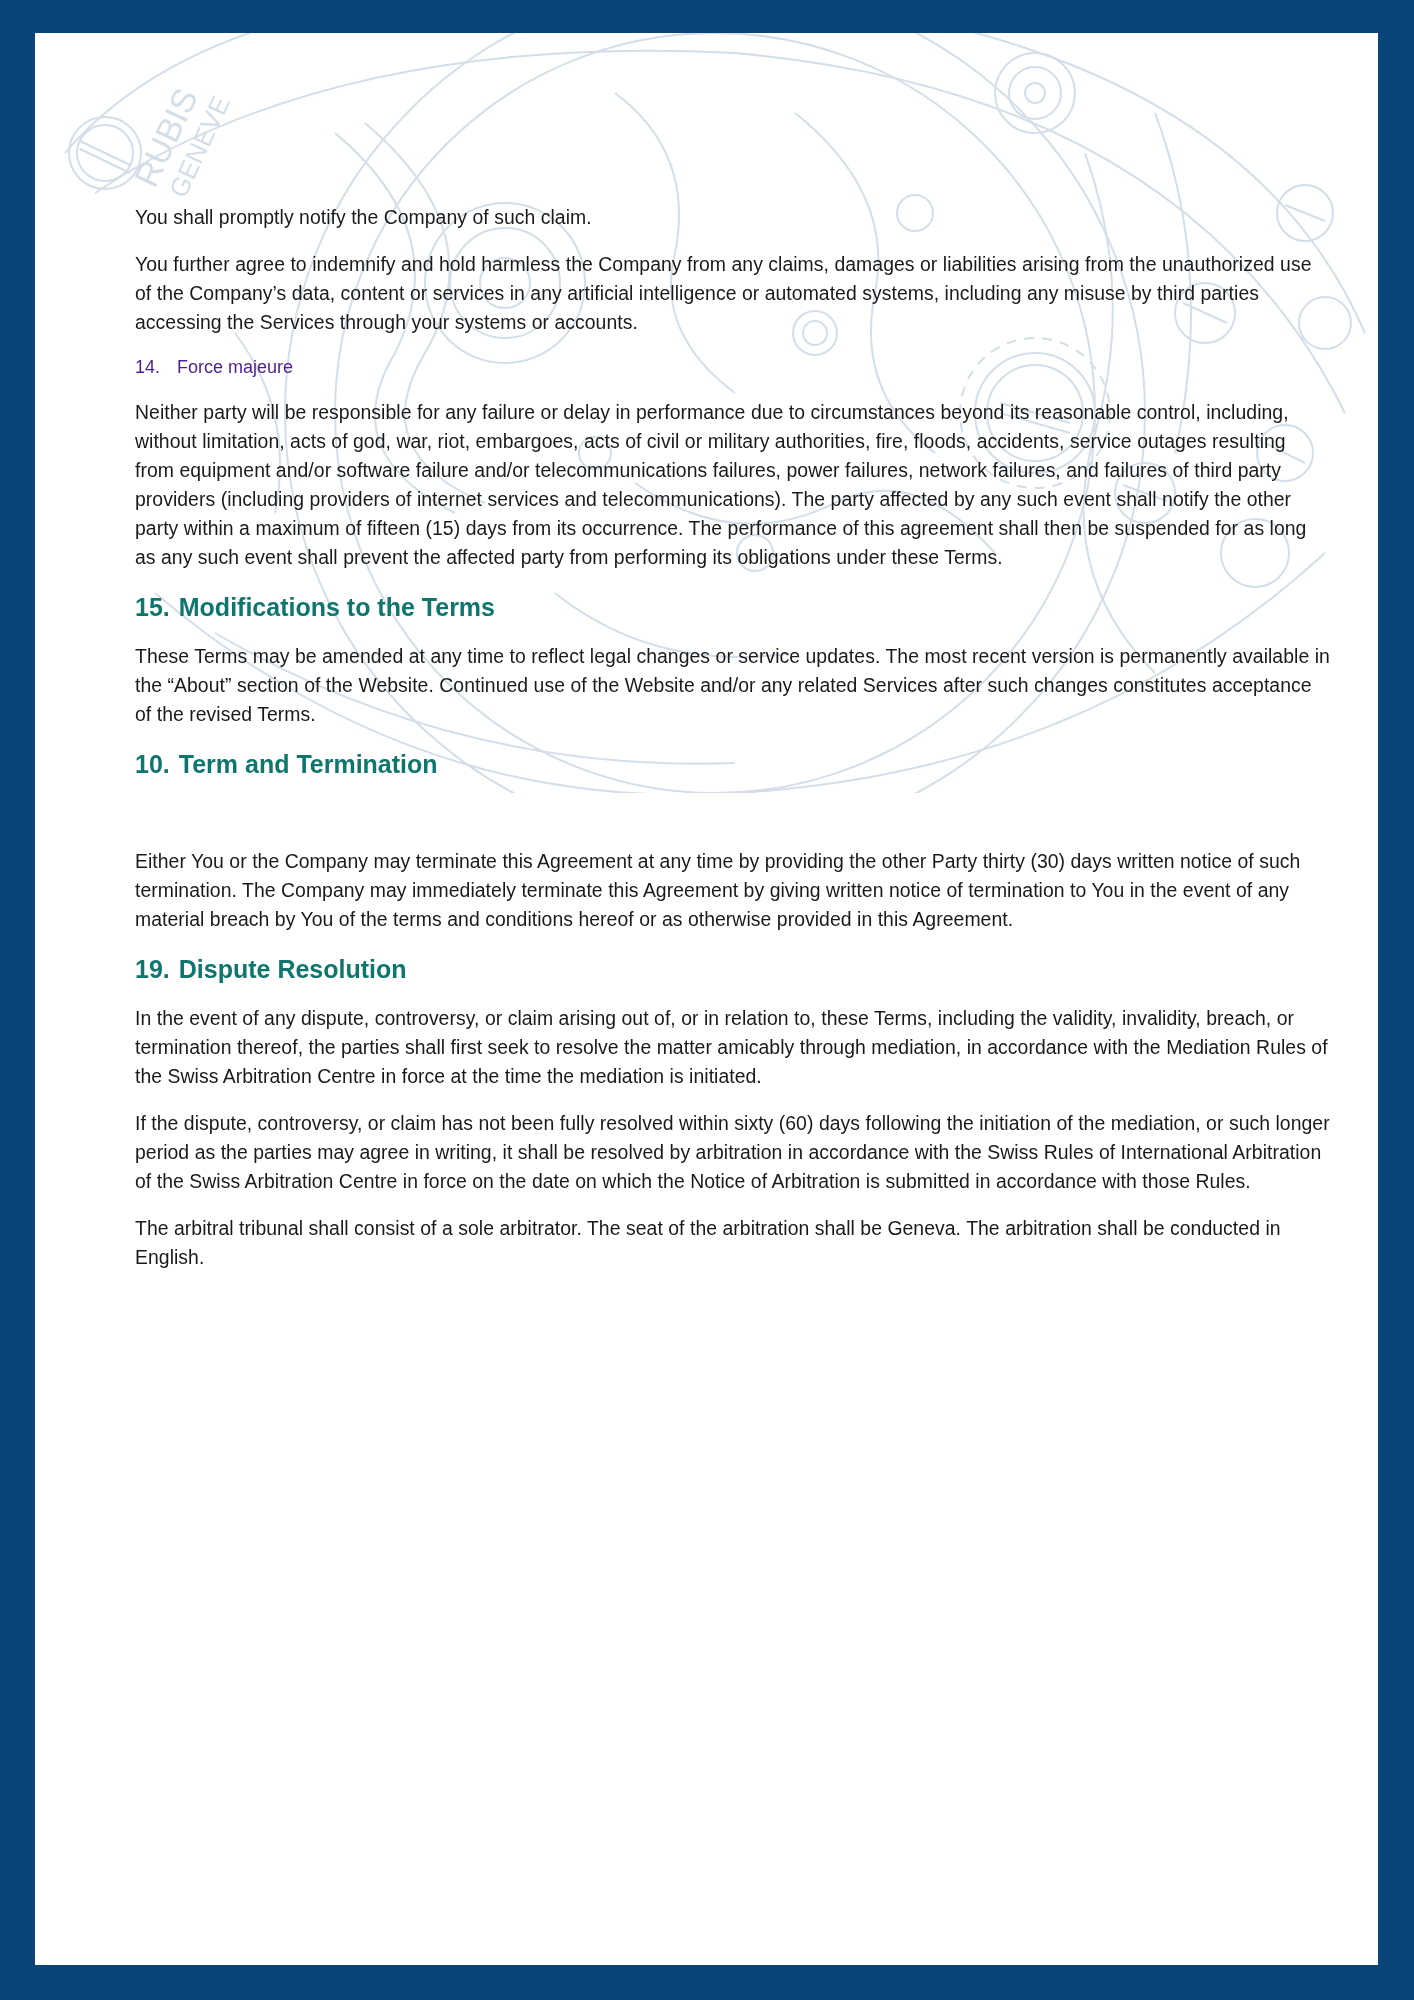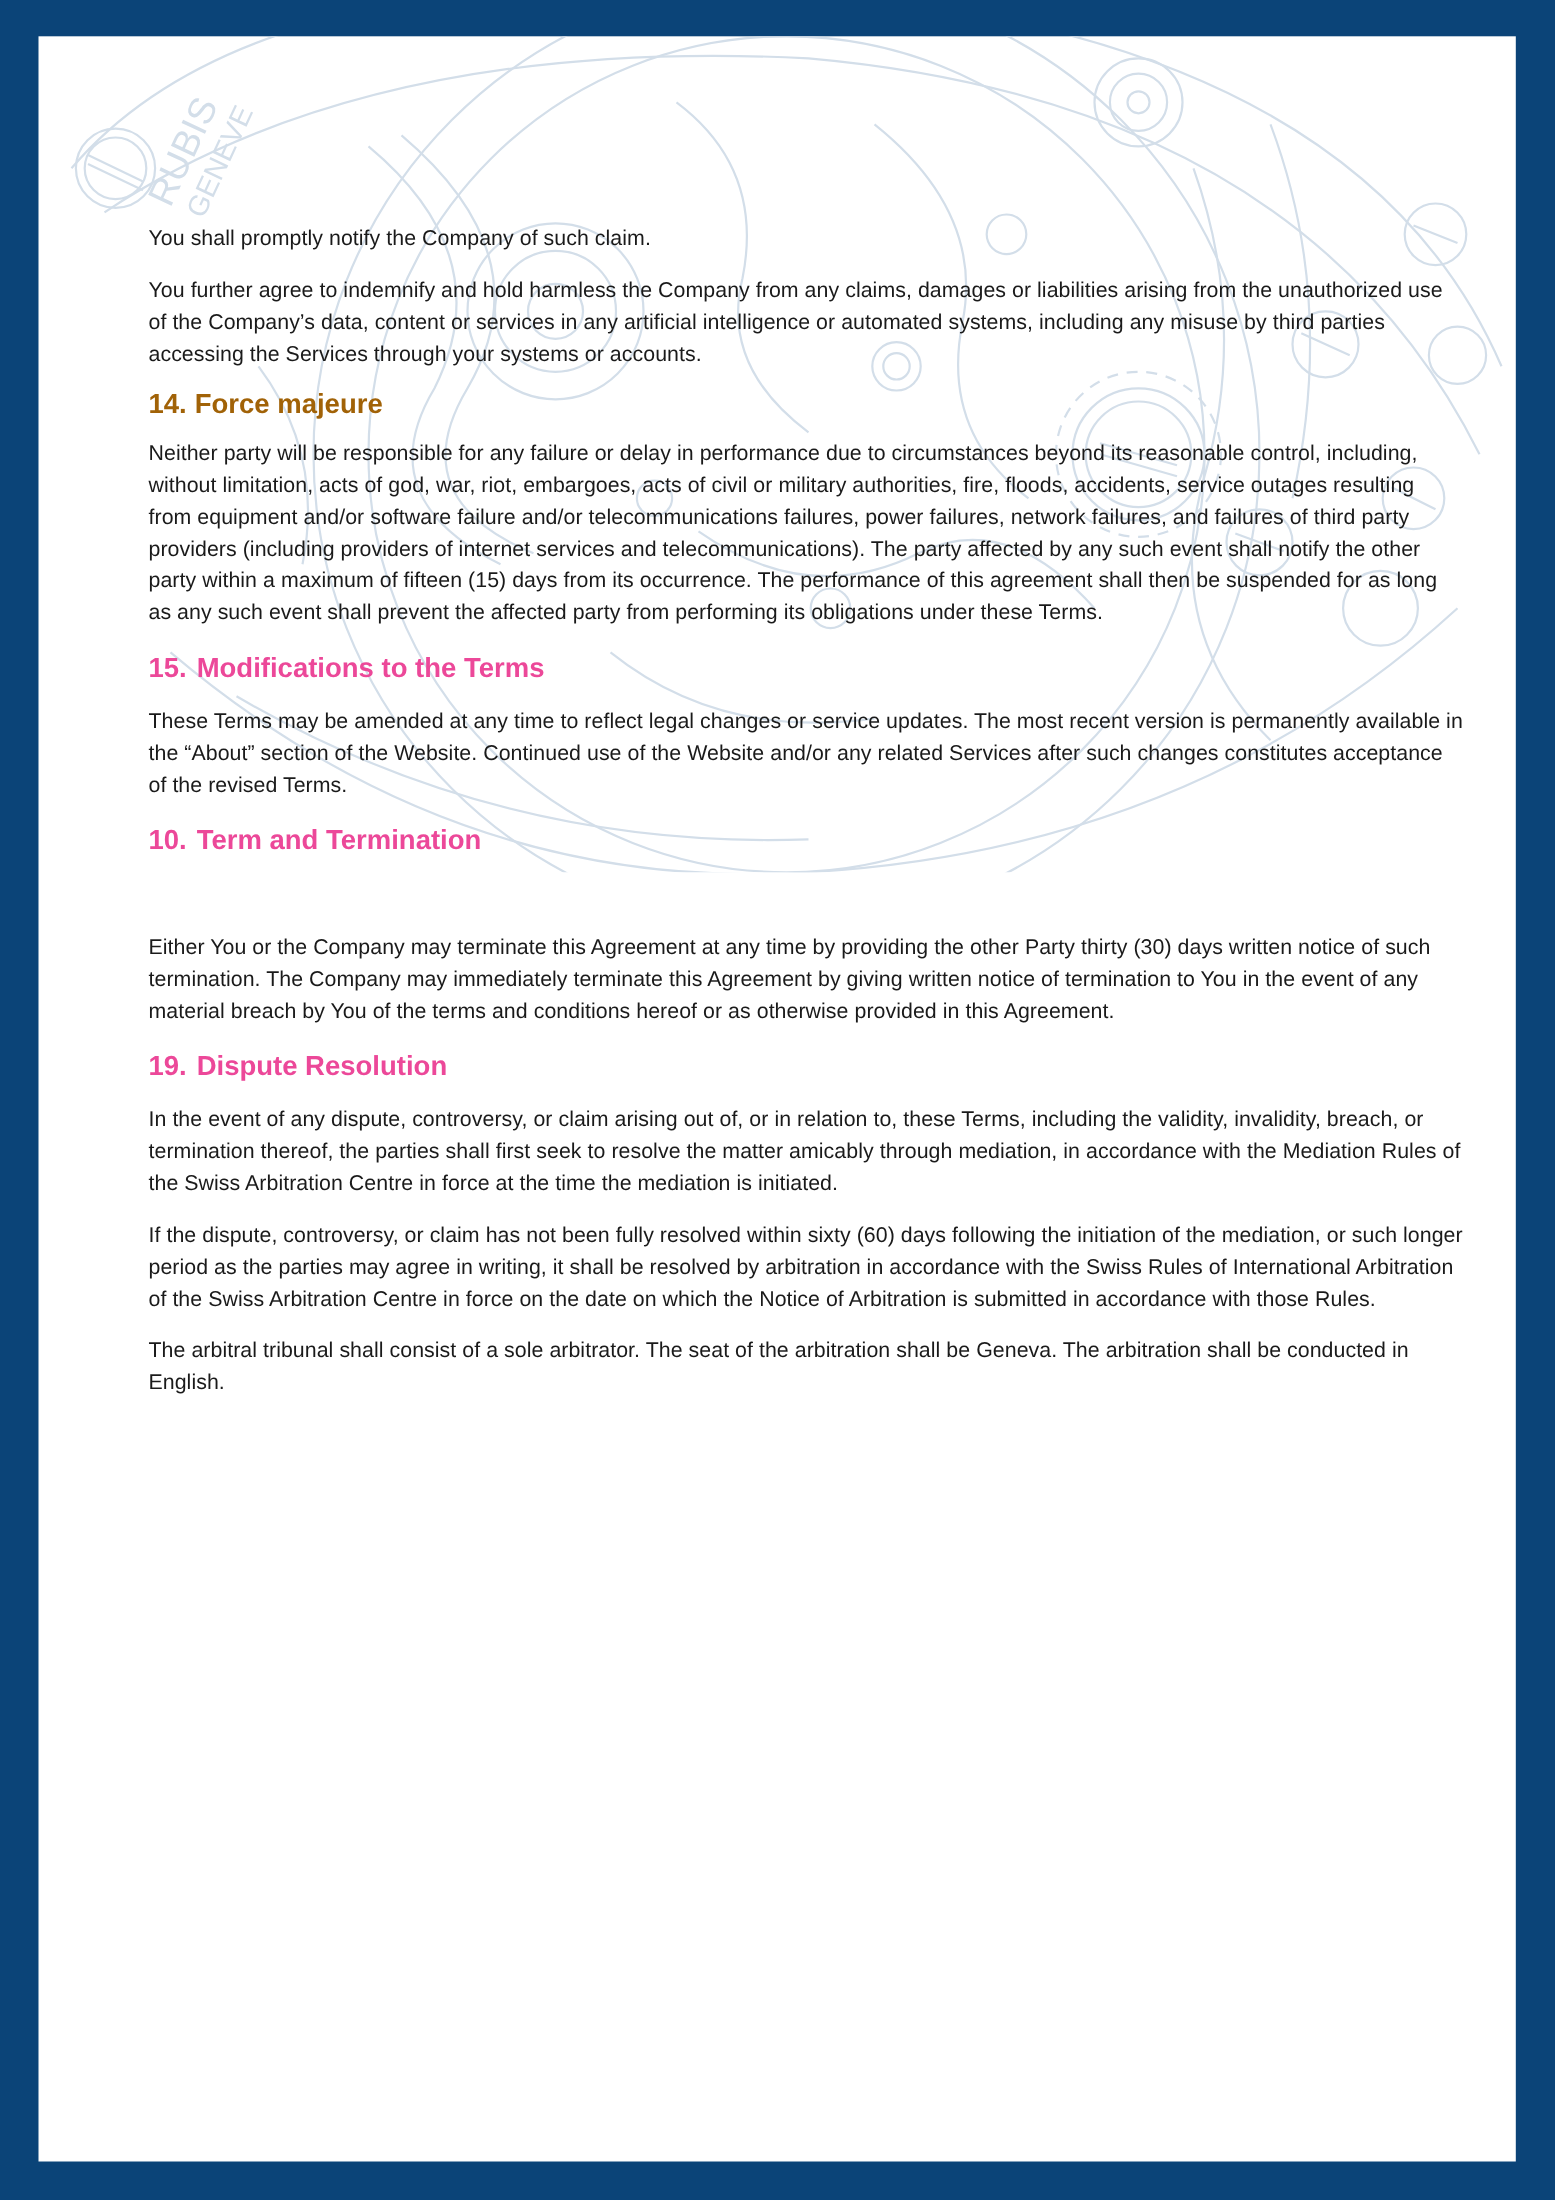--- a/index.html
+++ b/index.html
@@ -42,34 +42,34 @@
       font-family: "Liberation Sans", sans-serif;
       color: #1a1a1a;
     }
     .para {
       font-size: 19.4px;
       line-height: 29px;
       margin: 0 0 18px 0;
       letter-spacing: 0.05px;
     }
     .subhead {
-      font-size: 25px;
-      font-weight: bold;
-      color: #a16207;
+      font-size: 18px;
+      font-weight: normal;
+      color: #4c1d95;
       margin: 0 0 19px 0;
       line-height: 24px;
     }
     .subhead .num {
       display: inline-block;
       width: 42px;
     }
     .section-title {
       font-size: 25px;
       font-weight: bold;
-      color: #ec4899;
+      color: #0f766e;
       margin: 0 0 18px 0;
       line-height: 34px;
     }
     .section-title .num {
       margin-right: 9px;
     }
     .spacer-big {
       height: 48px;
     }
   </style>

